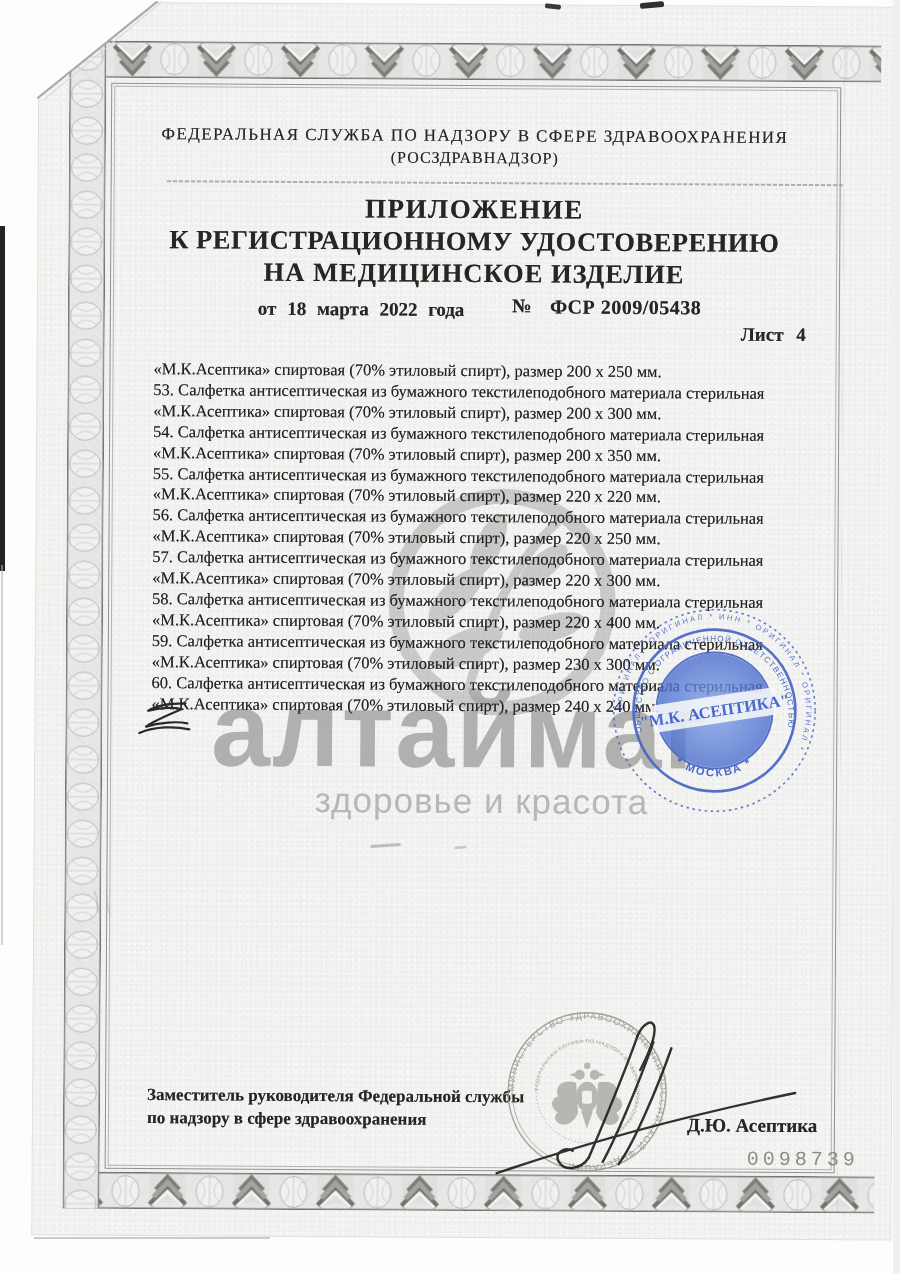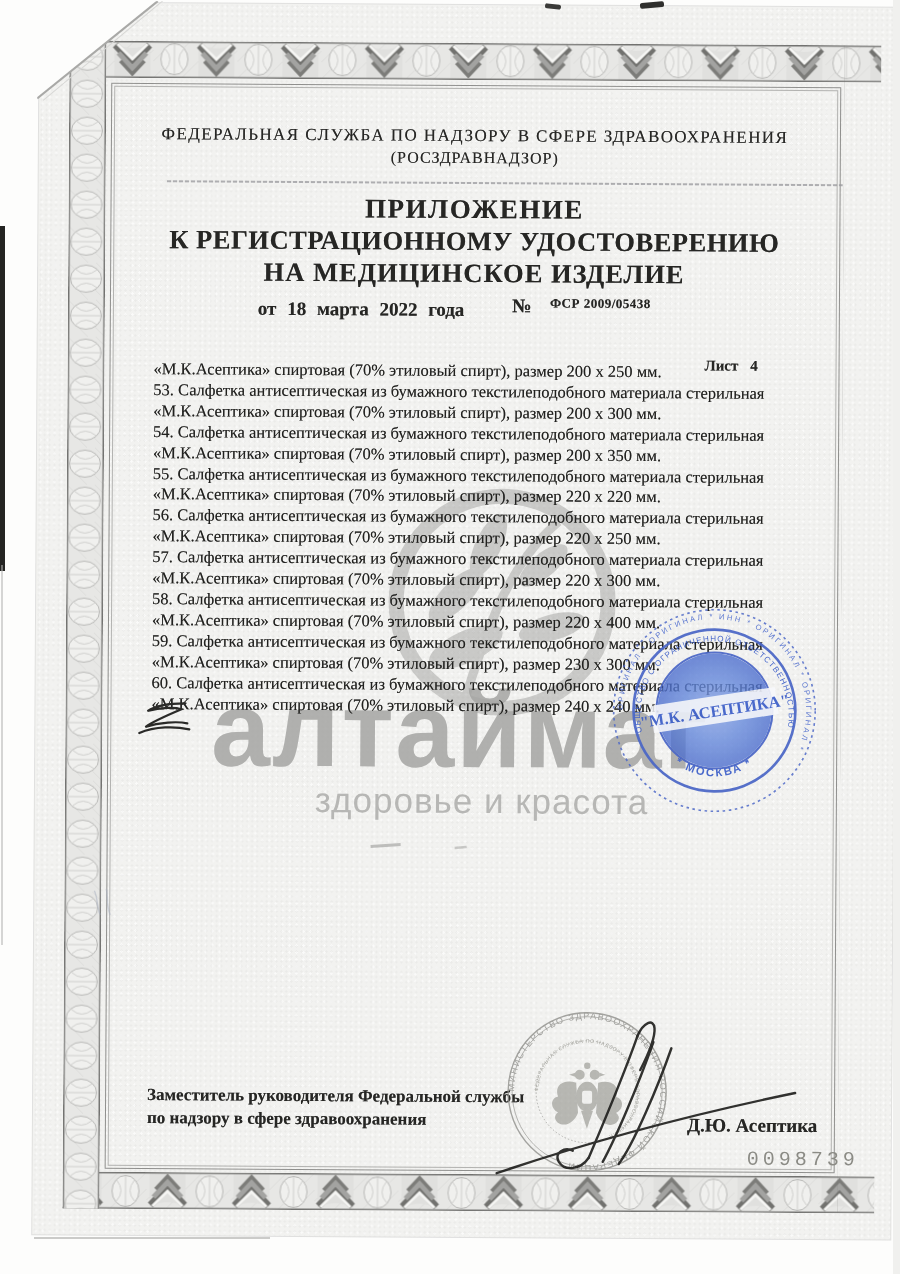--- a/index.html
+++ b/index.html
@@ -44,22 +44,22 @@
   .divider{
     left:128px;top:177px;width:676px;height:2px;
     background:repeating-linear-gradient(90deg,#97979b 0 4px,rgba(151,151,155,.15) 4px 6px);
     opacity:.75;
   }
   .t1{top:189px;font-size:27px;font-weight:bold;letter-spacing:1.5px;}
   .t2{top:221px;font-size:26.5px;font-weight:bold;letter-spacing:.5px;}
   .t3{top:253px;font-size:26.5px;font-weight:bold;letter-spacing:1px;}
   .date-text{left:220px;top:294px;font-size:19px;font-weight:bold;word-spacing:6px;}
   .regno-label{left:474px;top:290px;font-size:19.5px;font-weight:bold;}
-  .regno-value{left:512px;top:290px;font-size:13px;font-weight:bold;letter-spacing:.5px;}
-  .sheet{left:667px;top:317px;font-size:15px;font-weight:bold;word-spacing:8px;margin-top:34px;}
+  .regno-value{left:512px;top:290px;font-size:20px;font-weight:bold;letter-spacing:.5px;}
+  .sheet{left:703px;top:317px;font-size:19px;font-weight:bold;word-spacing:8px;}
   .bodytext{left:116px;top:356px;width:672px;font-size:16.5px;line-height:20.9px;color:#21211f;
     text-shadow:0 0 .4px rgba(30,30,28,.5);}
   
   .wm-layer{position:absolute;inset:0;z-index:1;}
   .content-layer{position:absolute;inset:0;z-index:2;}
   .over-layer{position:absolute;inset:0;z-index:3;pointer-events:none;}
   .wm-brand{
     left:176px;top:672px;font-family:"Liberation Sans",sans-serif;font-weight:bold;
     font-size:106px;letter-spacing:2px;color:#a5a5a3;opacity:.85;line-height:1;
   }

